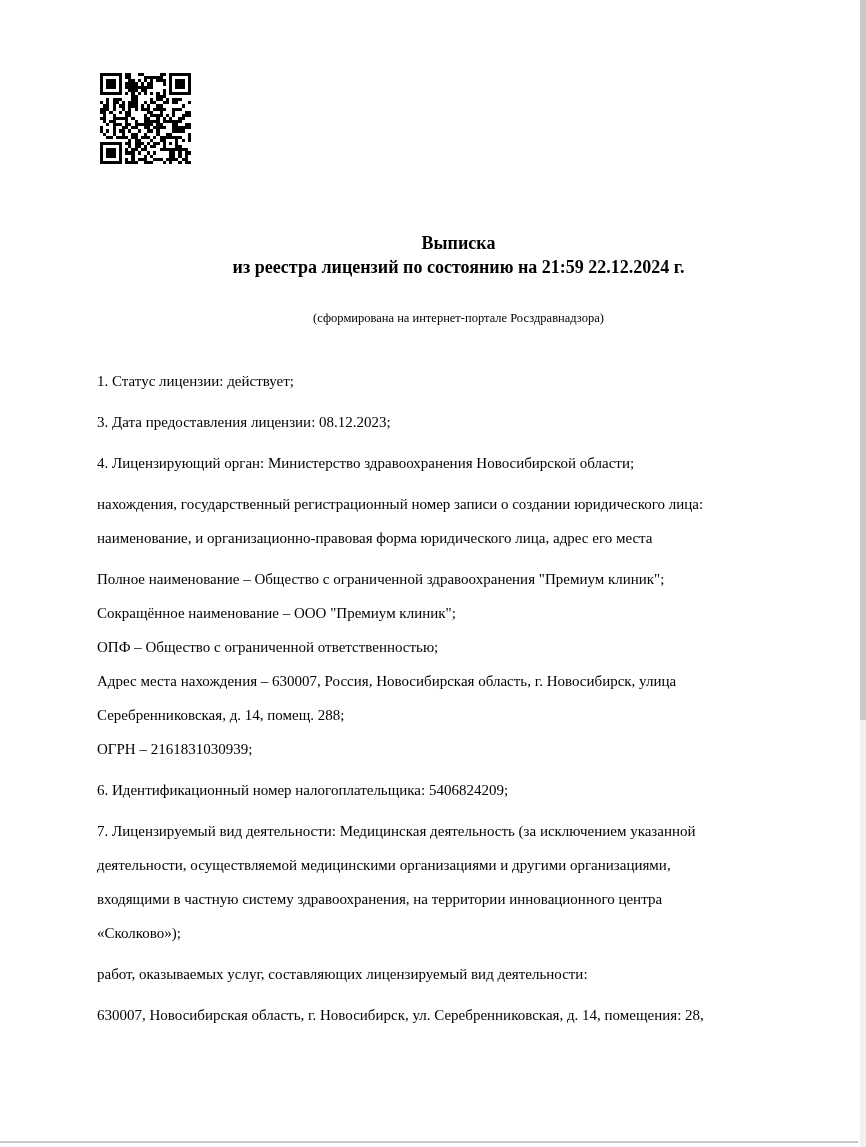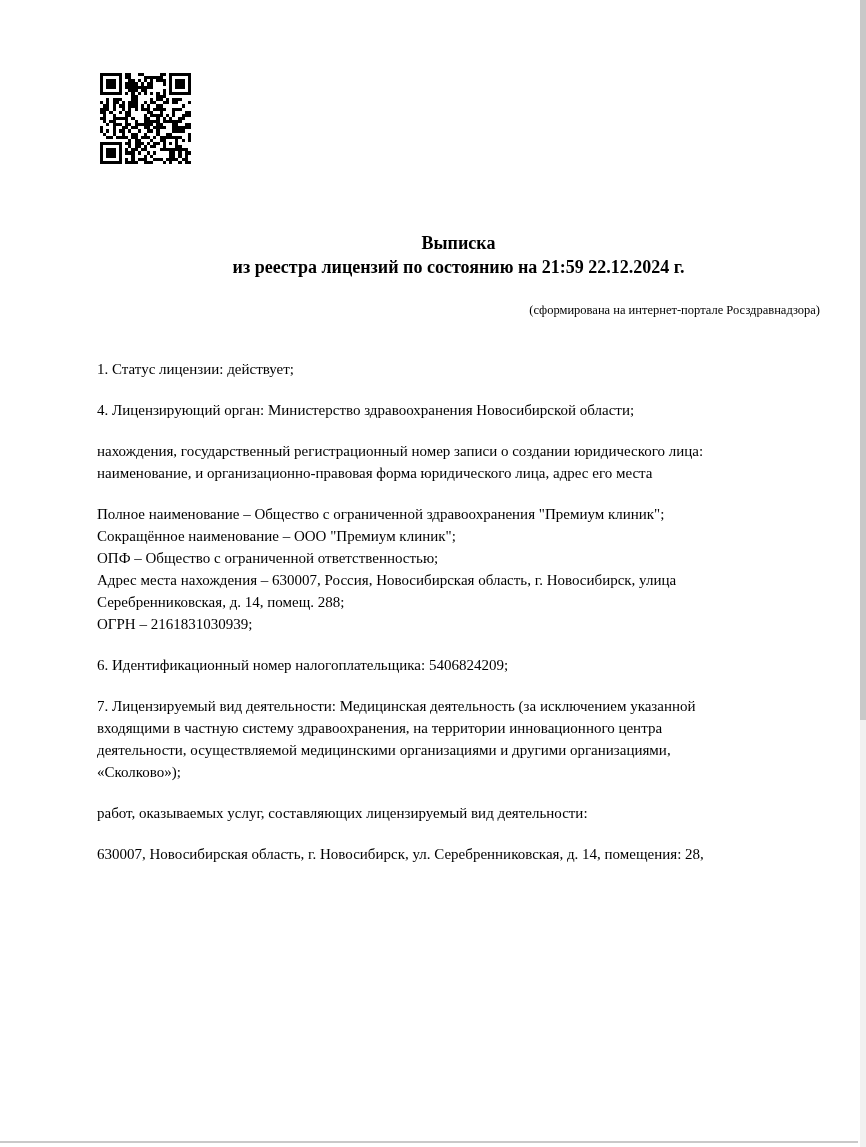--- a/index.html
+++ b/index.html
@@ -47,40 +47,41 @@
     width: 723px;
     text-align: center;
     font-weight: bold;
     font-size: 18px;
     line-height: 24px;
     white-space: nowrap;
   }
   .doc-subtitle {
     position: absolute;
     left: 97px;
-    top: 302px;
+    top: 310px;
     width: 723px;
-    text-align: right;
+    text-align: center;
     font-size: 12.5px;
     line-height: 16px;
     white-space: nowrap;
   }
   .doc-body {
     position: absolute;
     left: 97px;
     top: 358px;
     width: 740px;
     font-size: 15px;
     line-height: 22px;
   }
   .para {
     margin: 0 0 19px 0;
   }
   .para .line {
     white-space: nowrap;
+    margin-top: 12px;
   }
   .scrollbar-track {
     position: absolute;
     right: 0;
     top: 0;
     width: 6px;
     height: 1147px;
     background: var(--track-color, #f1f1f1);
   }
   .scrollbar-thumb {
@@ -107,41 +108,44 @@
       <div>из реестра лицензий по состоянию на 21:59 22.12.2024 г.</div>
     </div>
 
     <div class="doc-subtitle">(сформирована на интернет-портале Росздравнадзора)</div>
 
     <div class="doc-body" id="doc-body">
         <div class="para">
           <div class="line">1. Статус лицензии: действует;</div>
         </div>
         <div class="para">
+          <div class="line">3. Дата предоставления лицензии: 08.12.2023;</div>
+        </div>
+        <div class="para">
           <div class="line">4. Лицензирующий орган: Министерство здравоохранения Новосибирской области;</div>
         </div>
         <div class="para">
           <div class="line">нахождения, государственный регистрационный номер записи о создании юридического лица:</div>
           <div class="line">наименование, и организационно-правовая форма юридического лица, адрес его места</div>
         </div>
         <div class="para">
           <div class="line">Полное наименование – Общество с ограниченной здравоохранения "Премиум клиник";</div>
           <div class="line">Сокращённое наименование – ООО "Премиум клиник";</div>
           <div class="line">ОПФ – Общество с ограниченной ответственностью;</div>
           <div class="line">Адрес места нахождения – 630007, Россия, Новосибирская область, г. Новосибирск, улица</div>
           <div class="line">Серебренниковская, д. 14, помещ. 288;</div>
           <div class="line">ОГРН – 2161831030939;</div>
         </div>
         <div class="para">
           <div class="line">6. Идентификационный номер налогоплательщика: 5406824209;</div>
         </div>
         <div class="para">
           <div class="line">7. Лицензируемый вид деятельности: Медицинская деятельность (за исключением указанной</div>
+          <div class="line">деятельности, осуществляемой медицинскими организациями и другими организациями,</div>
           <div class="line">входящими в частную систему здравоохранения, на территории инновационного центра</div>
-          <div class="line">деятельности, осуществляемой медицинскими организациями и другими организациями,</div>
           <div class="line">«Сколково»);</div>
         </div>
         <div class="para">
           <div class="line">работ, оказываемых услуг, составляющих лицензируемый вид деятельности:</div>
         </div>
         <div class="para">
           <div class="line">630007, Новосибирская область, г. Новосибирск, ул. Серебренниковская, д. 14, помещения: 28,</div>
         </div>
       </div>
   </div>

